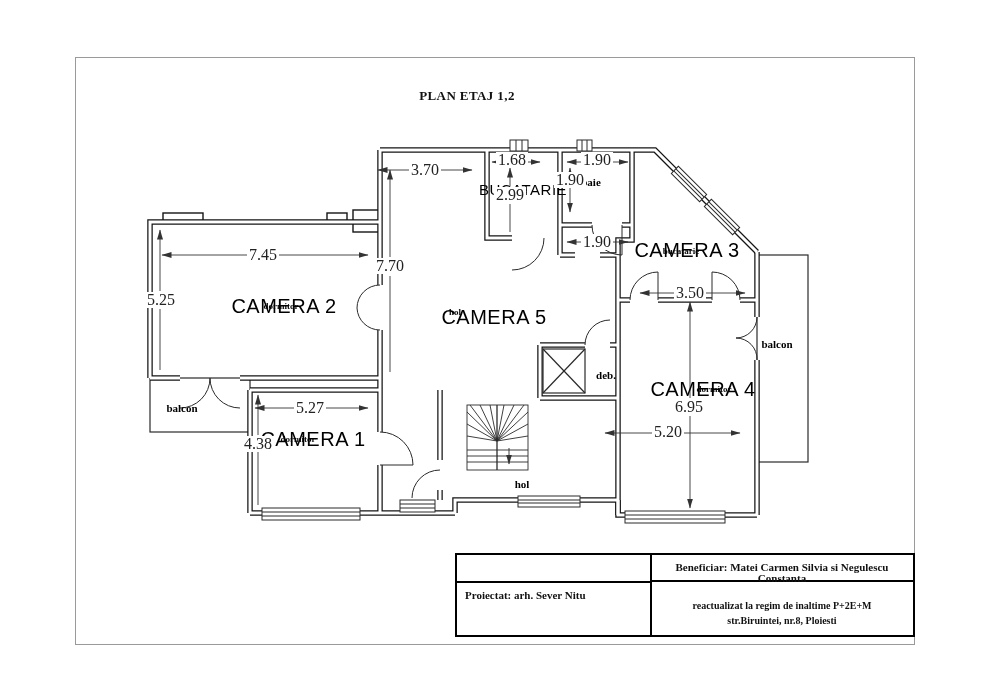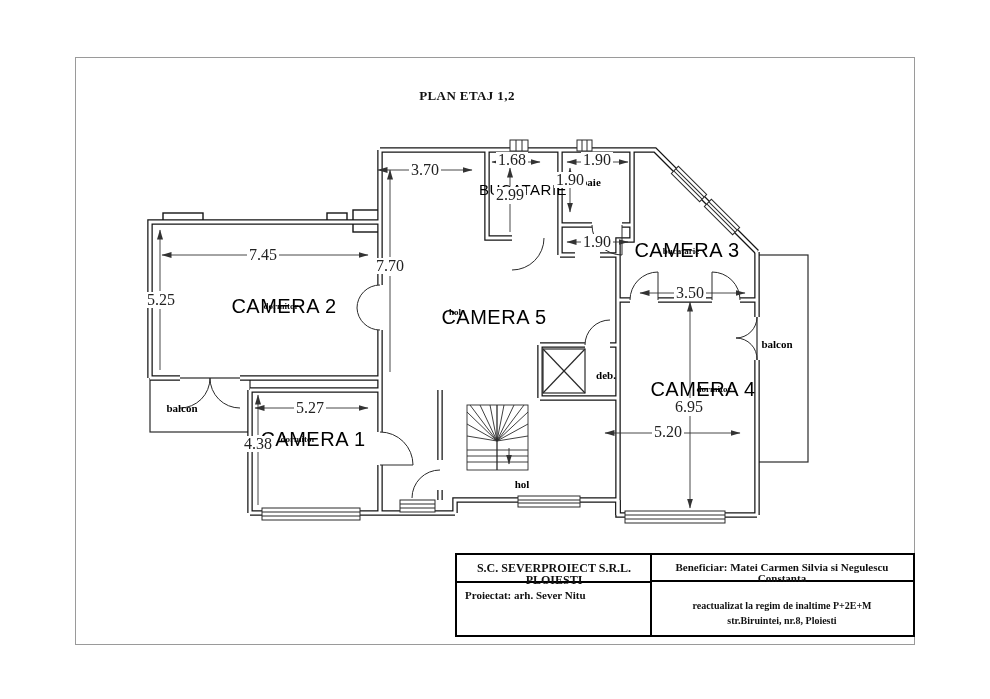--- a/index.html
+++ b/index.html
@@ -222,20 +222,19 @@
   <div class="lbl dim" style="left:690px;top:293px;">3.50</div>
   <div class="lbl dim" style="left:310px;top:408px;">5.27</div>
   <div class="lbl dim" style="left:258px;top:444px;">4.38</div>
   <div class="lbl dim" style="left:689px;top:407px;">6.95</div>
   <div class="lbl dim" style="left:668px;top:432px;">5.20</div>
 
   <div id="title-block">
     <div id="tb-vdiv"></div>
     <div id="tb-hdiv-l"></div>
     <div id="tb-hdiv-r"></div>
-    <div class="tb-cell" id="tb-company">S.C. SEVERPROIECT S.R.L. PLOIESTI</div>
     <div class="tb-cell" id="tb-designer">Proiectat: arh. Sever Nitu</div>
     <div class="tb-cell" id="tb-benef">Beneficiar:   Matei Carmen Silvia si   Negulescu Constanta</div>
     <div class="tb-cell tb-proj" style="top:46px;">reactualizat la regim de inaltime P+2E+M</div>
     <div class="tb-cell tb-proj" style="top:61px;">str.Biruintei, nr.8, Ploiesti</div>
   </div>
 
 </div>
 
 </body></html>

